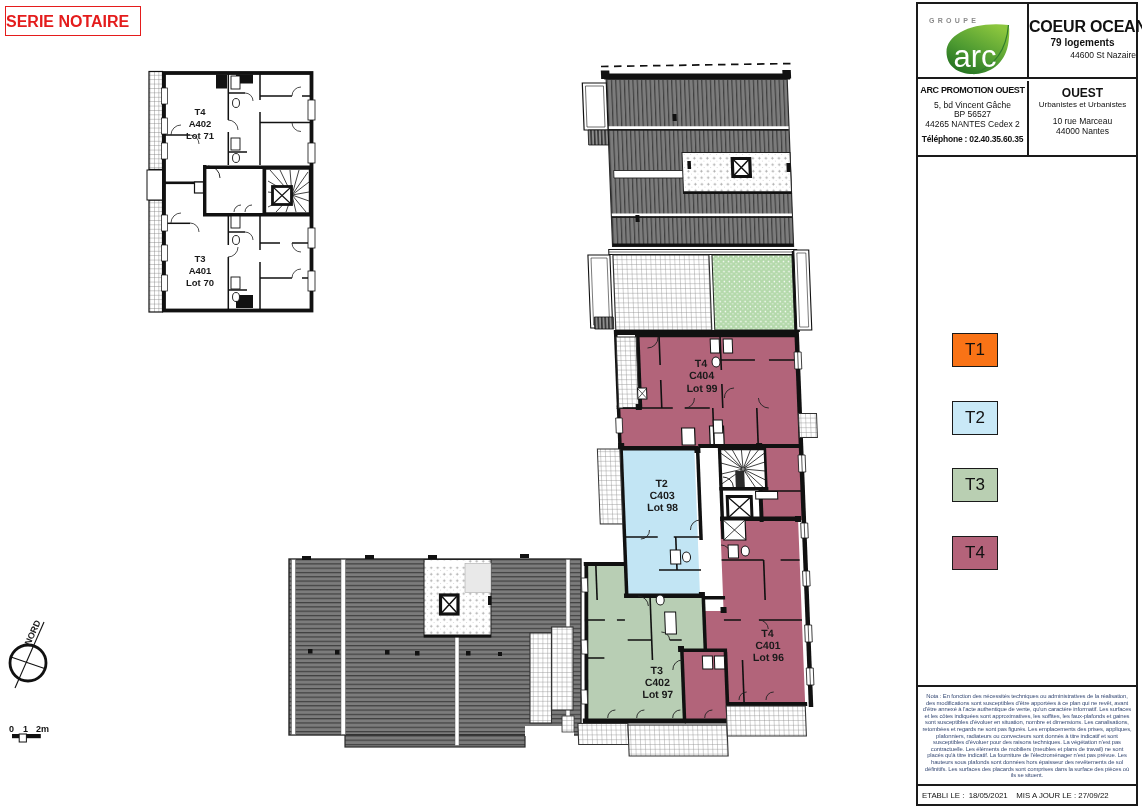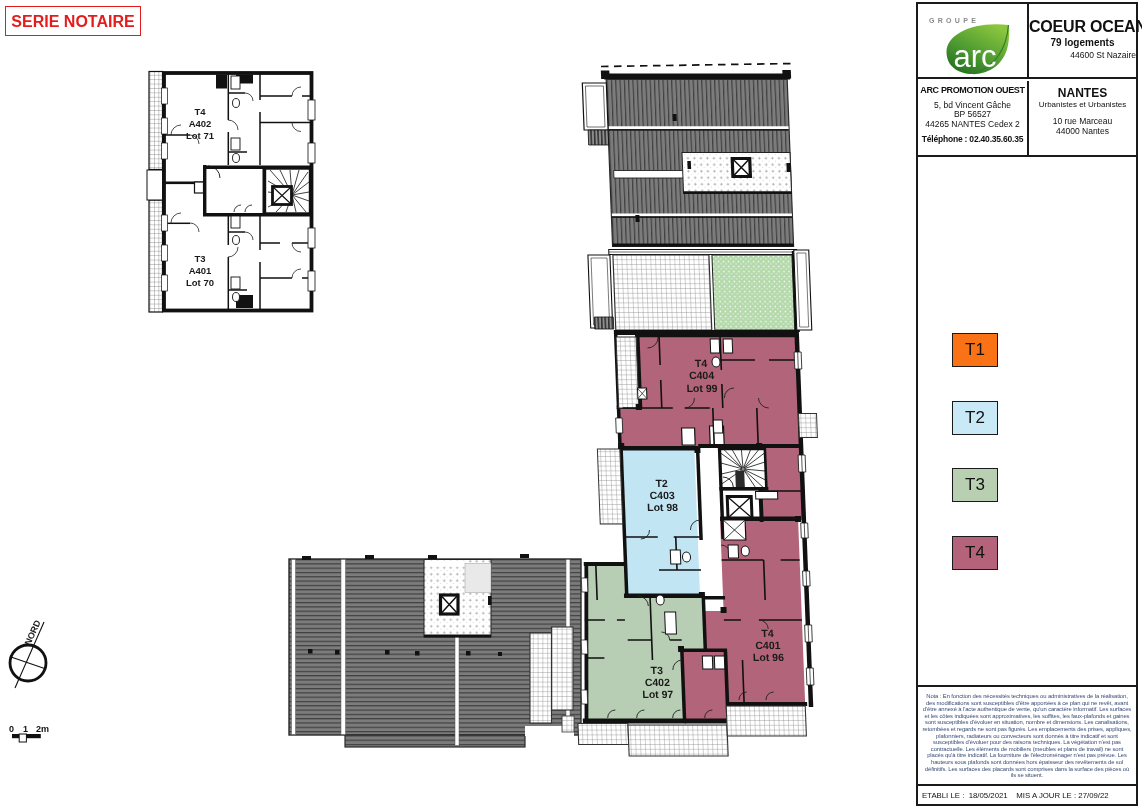--- a/index.html
+++ b/index.html
@@ -3,21 +3,21 @@
 <meta charset="utf-8">
 <style>
   html,body{margin:0;padding:0;}
   *{box-sizing:border-box;}
   body{width:1142px;height:809px;background:#ffffff;font-family:"Liberation Sans",sans-serif;position:relative;overflow:hidden;color:#111;-webkit-font-smoothing:antialiased;}
   .abs{position:absolute;}
 </style>
 </head>
 <body>
 
-<div class="abs" style="left:5px;top:6px;width:136px;height:30px;border:1.8px solid #e41c1c;color:#e41c1c;font-weight:bold;font-size:16px;line-height:30px;text-align:center;white-space:nowrap;letter-spacing:0px;">SERIE NOTAIRE</div>
+<div class="abs" style="left:5px;top:6px;width:136px;height:30px;border:1.8px solid #e41c1c;color:#e41c1c;font-weight:bold;font-size:16px;line-height:30px;white-space:nowrap;letter-spacing:0px;">SERIE NOTAIRE</div>
 
 <svg class="abs" id="smallplan" style="left:130px;top:60px;" width="200" height="270" viewBox="130 60 200 270">
 <defs>
   <pattern id="sgrid" width="4.4" height="4.4" patternUnits="userSpaceOnUse">
     <rect width="4.4" height="4.4" fill="#ffffff"></rect>
         <path d="M0,0H4.4M0,0V4.4" stroke="#777" stroke-width="0.75" fill="none"></path>
   </pattern>
 </defs>
 
 <g>
@@ -570,21 +570,21 @@
     <div style="margin-top:2px;font-size:8.5px;text-align:right;">44600 St Nazaire</div>
   </div>
 
   <div class="abs" style="left:0;top:77px;width:111px;height:76px;border-right:2px solid #1a1a1a;border-bottom:2px solid #1a1a1a;text-align:center;white-space:nowrap;">
     <div style="margin-top:4px;font-size:9px;font-weight:bold;letter-spacing:-0.35px;">ARC PROMOTION OUEST</div>
     <div style="margin-top:6px;font-size:8.5px;line-height:9.4px;">5, bd Vincent Gâche<br>BP 56527<br>44265 NANTES Cedex 2</div>
     <div style="margin-top:5px;font-size:8.5px;font-weight:bold;letter-spacing:-0.2px;">Téléphone : 02.40.35.60.35</div>
   </div>
 
   <div class="abs" style="left:111px;top:77px;width:107px;height:76px;border-bottom:2px solid #1a1a1a;text-align:center;white-space:nowrap;">
-    <div style="margin-top:5px;font-size:12px;font-weight:bold;">NANTES</div>
+    <div style="margin-top:5px;font-size:12px;font-weight:bold;">OUEST</div>
     <div style="margin-top:0px;font-size:8px;">Urbanistes et Urbanistes</div>
     <div style="margin-top:8px;font-size:8.5px;line-height:9.6px;">10 rue Marceau<br>44000 Nantes</div>
   </div>
 
 
   <div class="abs" style="left:34px;top:329px;width:46px;height:34px;background:#f97316;border:1.5px solid #1a1a1a;text-align:center;font-size:17px;line-height:31px;">T1</div>
 
   <div class="abs" style="left:34px;top:397px;width:46px;height:34px;background:#c9e9f7;border:1.5px solid #1a1a1a;text-align:center;font-size:17px;line-height:31px;">T2</div>
 
   <div class="abs" style="left:34px;top:464px;width:46px;height:34px;background:#b9cfb2;border:1.5px solid #1a1a1a;text-align:center;font-size:17px;line-height:31px;">T3</div>

